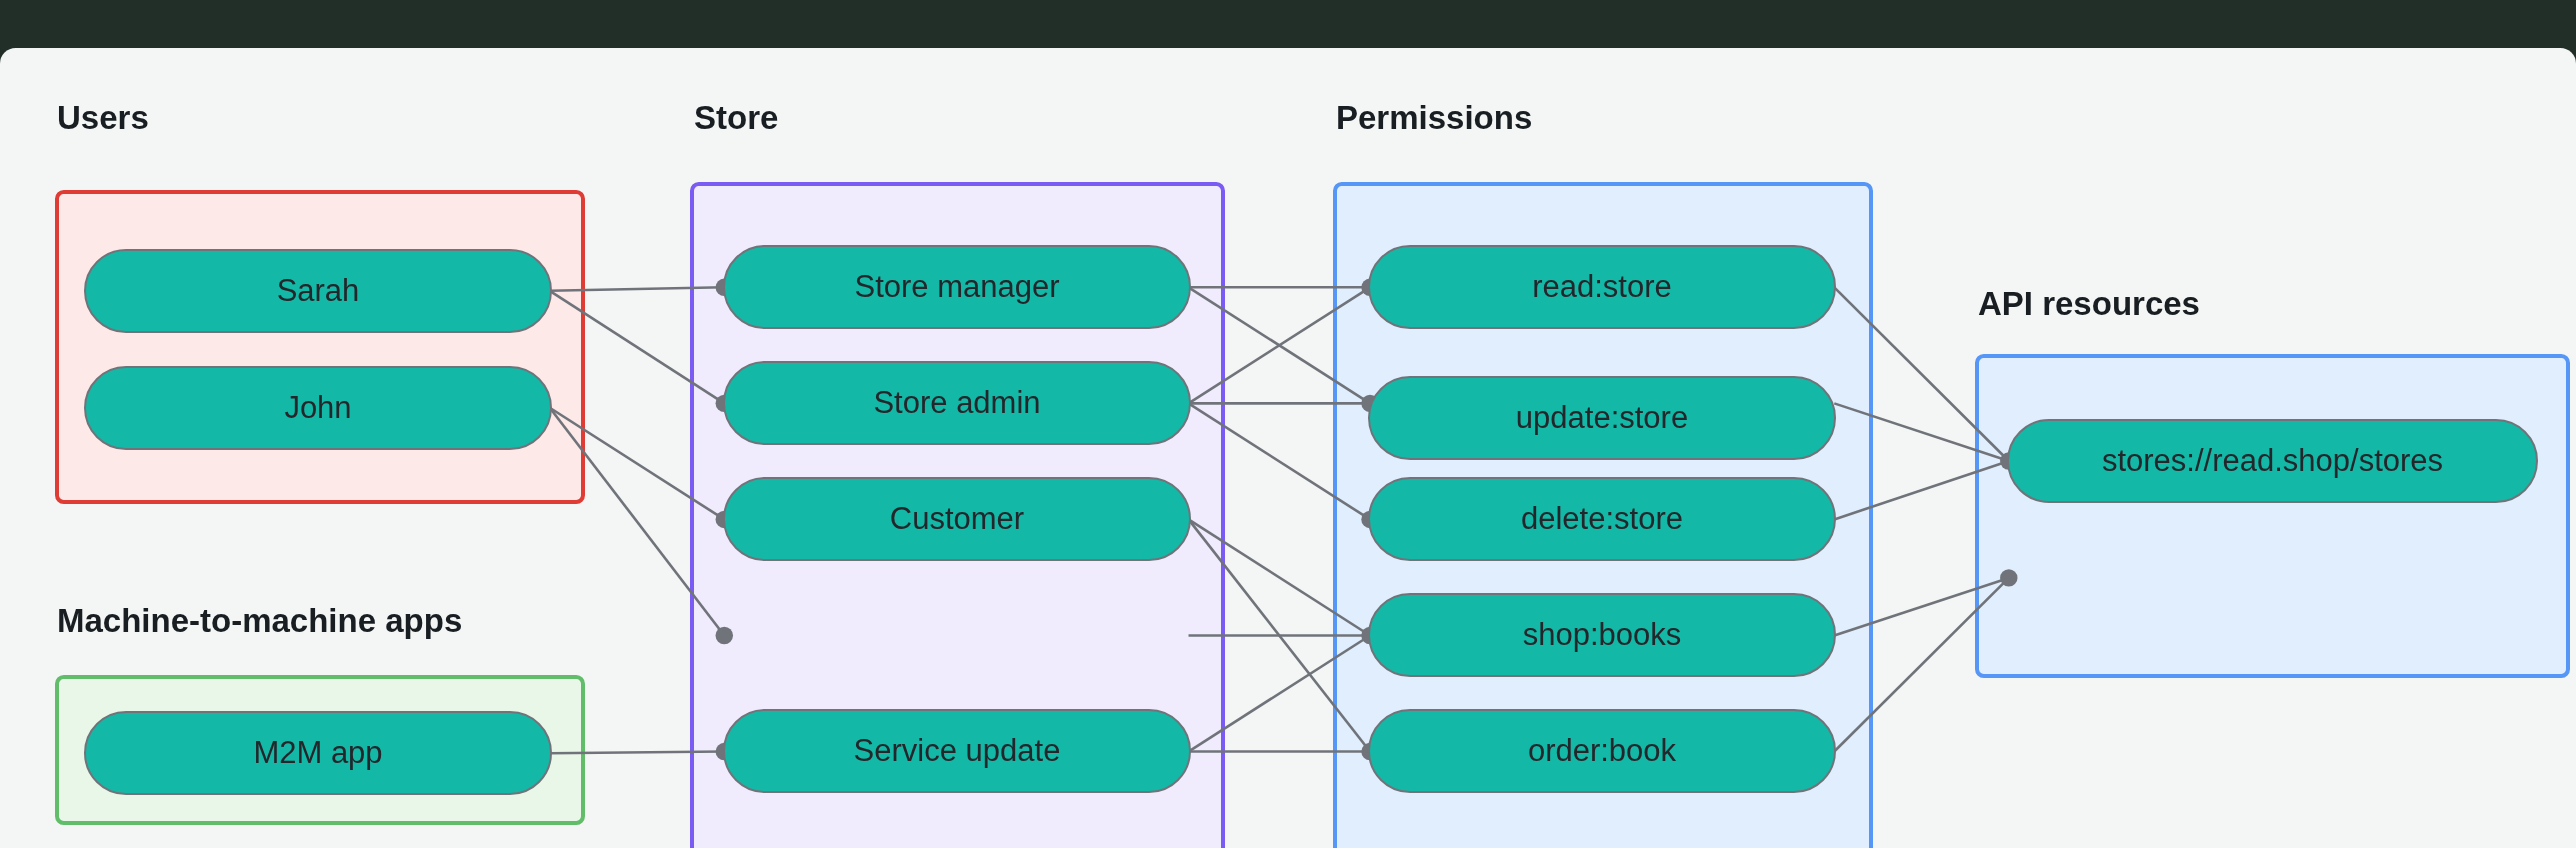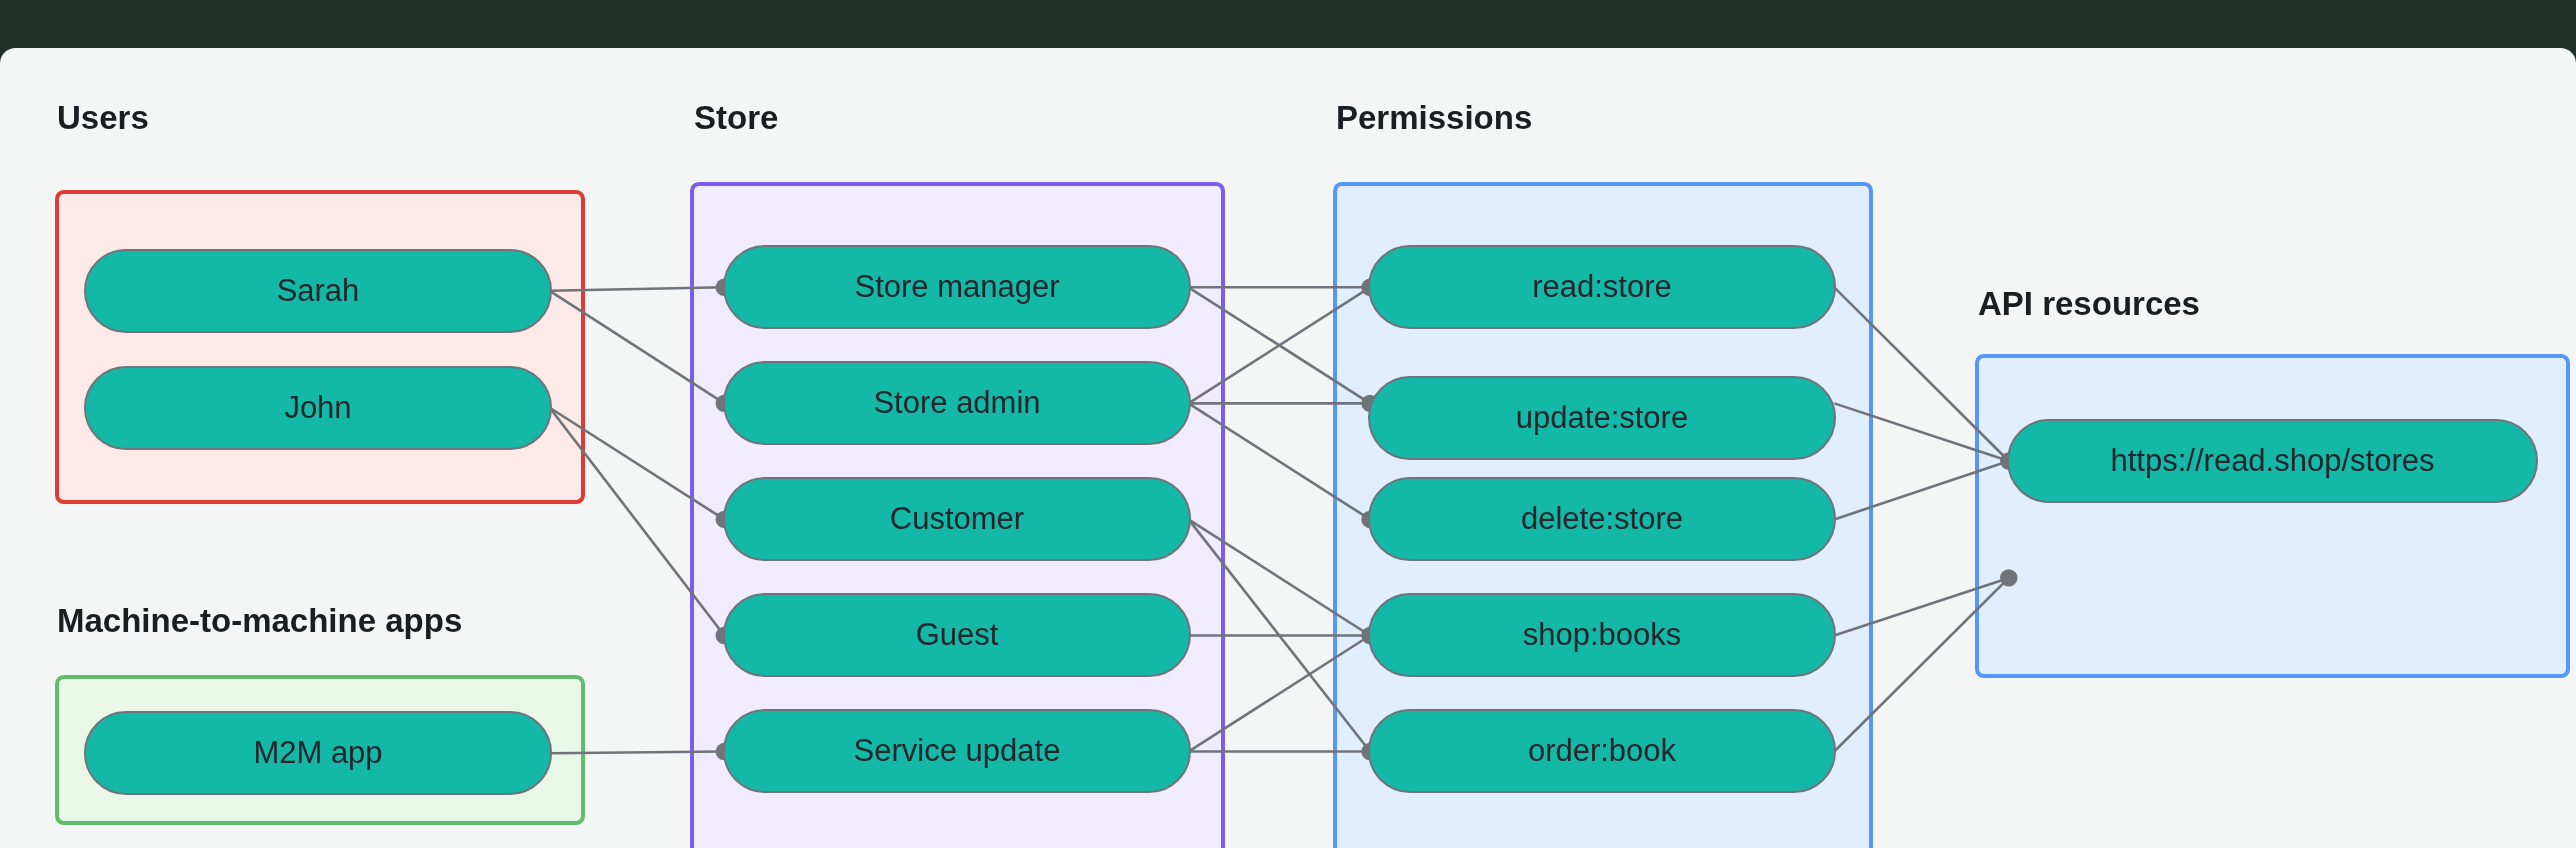--- a/index.html
+++ b/index.html
@@ -156,23 +156,20 @@
 
   <div class="pill" id="node-store-admin">
     <span>Store admin</span>
   </div>
   <div class="pill" id="node-store-manager">
     <span>Store manager</span>
   </div>
   <div class="pill" id="node-customer">
     <span>Customer</span>
   </div>
-  <div class="pill" id="node-guest">
-    <span>Guest</span>
-  </div>
   <div class="pill" id="node-service-agent">
     <span>Service update</span>
   </div>
 
   <div class="pill" id="node-read-store">
     <span>read:store</span>
   </div>
   <div class="pill" id="node-update-store">
     <span>update:store</span>
   </div>
@@ -180,17 +177,17 @@
     <span>delete:store</span>
   </div>
   <div class="pill" id="node-list-books">
     <span>shop:books</span>
   </div>
   <div class="pill" id="node-order-book">
     <span>order:book</span>
   </div>
 
   <div class="pill" id="node-stores">
-    <span>https://read.shop/stores</span>
+    <span>stores://read.shop/stores</span>
   </div>
 
 </div>
 
 
 </body></html>

